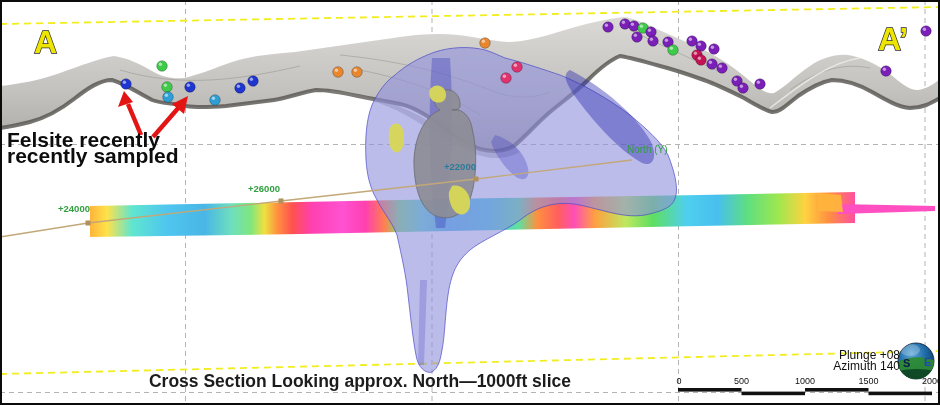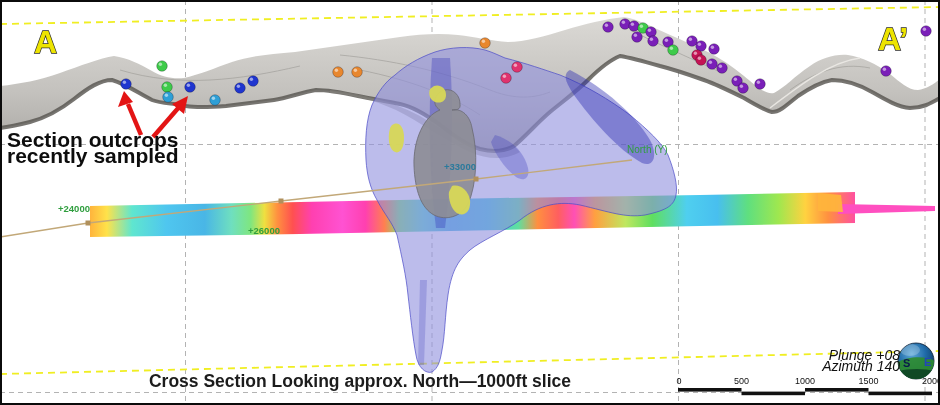--- a/index.html
+++ b/index.html
@@ -8,25 +8,25 @@
     font-family:"Liberation Sans", sans-serif;
   }
   .frame{position:absolute;inset:0;border:2px solid #0b0b0b;pointer-events:none;z-index:50;}
   svg.layer{position:absolute;left:0;top:0;z-index:1;}
   .txt{position:absolute;z-index:20;white-space:nowrap;}
   .annotation{left:7px;color:#0d0d0d;font-weight:bold;font-size:21px;letter-spacing:0px;}
   .ann1{top:128px;}
   .ann2{top:144px;}
   .tick{font-size:9.5px;font-weight:bold;color:#2f9e3e;}
   .tick24{left:58px;top:203px;}
-  .tick26{left:248px;top:183px;margin-top:42px;}
+  .tick26{left:248px;top:183px;}
   .tick28{left:444px;top:161px;color:#2b7a9c;}
   .axisname{left:627px;top:144px;font-size:10px;font-weight:normal;color:#2f9e3e;}
   .caption{left:0;top:371px;width:720px;text-align:center;font-size:17.5px;color:#1c1c1c;font-weight:bold;}
-  .orientblock{left:770px;top:350px;width:130px;text-align:right;font-size:14px;color:#111;line-height:10.5px;font-style:italic;}
+  .orientblock{left:770px;top:350px;width:130px;text-align:right;font-size:12px;color:#111;line-height:10.5px;}
 </style>
 </head>
 <body>
 
 <div class="stage">
 
   <svg class="layer" width="940" height="405" viewBox="0 0 940 405">
     <defs>
       <linearGradient id="terraingrad" x1="0" y1="0" x2="0" y2="1">
         <stop offset="0" stop-color="#dbd9d5"></stop>
@@ -236,26 +236,26 @@
       <g clip-path="url(#globeclip)">
         <path d="M896,364 C904,356 928,355 936,362 L936,380 L896,380 Z" fill="#2e8c2e" opacity="0.9"></path>
         <path d="M896,372 C906,368 928,368 936,372 L936,380 L896,380 Z" fill="#0a3a22" opacity="0.8"></path>
         <ellipse cx="910" cy="350" rx="10" ry="6" fill="#ffffff" opacity="0.22"></ellipse>
       </g>
       <text x="903" y="367" font-size="11" font-weight="bold" fill="#0a1a4a">S</text>
       <text x="924" y="366" font-size="11" font-weight="bold" fill="#2244bb">E</text>
     </g>
   </svg>
 
-  <div class="txt annotation ann1">Section outcrops</div>
+  <div class="txt annotation ann1">Felsite recently</div>
   <div class="txt annotation ann2">recently sampled</div>
 
   <div class="txt tick tick24">+24000</div>
   <div class="txt tick tick26">+26000</div>
-  <div class="txt tick tick28">+33000</div>
+  <div class="txt tick tick28">+22000</div>
   <div class="txt axisname">North (Y)</div>
 
   <div class="txt caption">Cross Section Looking approx. North—1000ft slice</div>
 
   <div class="txt orientblock">
     <div>Plunge +08</div>
     <div>Azimuth 140</div>
   </div>
 
   <div class="frame"></div>

